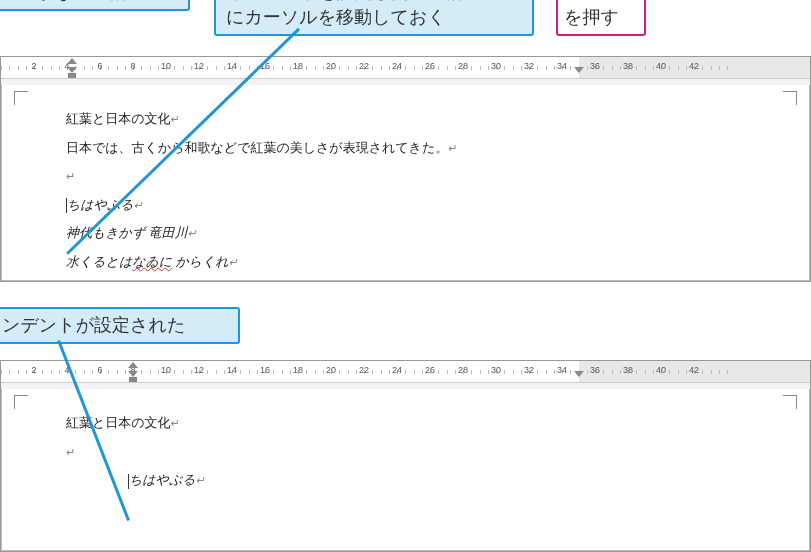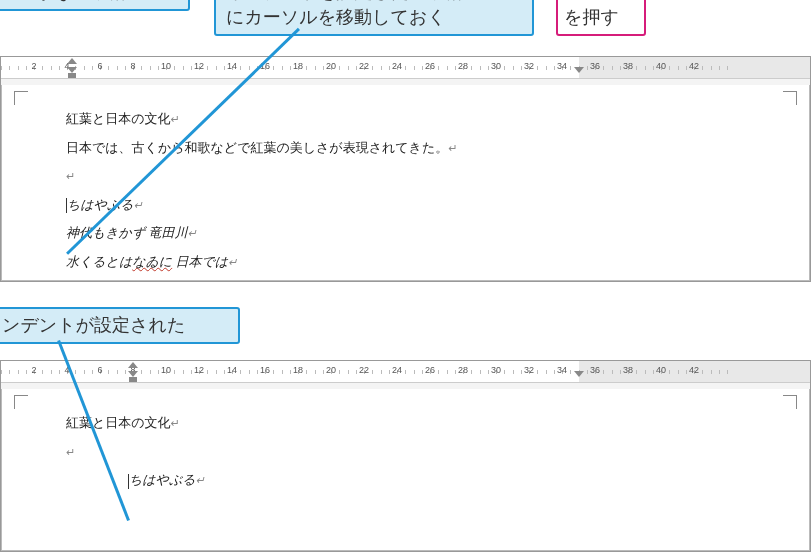--- a/index.html
+++ b/index.html
@@ -233,21 +233,21 @@
       <div style="position: absolute; left: 572.5px; top: 10px; width: 0px; height: 0px; border-left: 5px solid transparent; border-right: 5px solid transparent; border-top: 6px solid rgb(136, 136, 136);"></div>
     </div>
   <div class="page" style="height:196px;">
     <div class="corner tl"></div>
     <div class="corner tr"></div>
     <div class="para title"><span>紅葉と日本の文化</span><span class="pmark">↵</span></div>
     <div class="para body"><span>日本では、古くから和歌などで紅葉の美しさが表現されてきた。</span><span class="pmark">↵</span></div>
     <div class="para body"><span class="pmark">↵</span></div>
     <div class="para body italic"><span class="cursor"></span><span>ちはやぶる</span><span class="pmark">↵</span></div>
     <div class="para body italic"><span>神代もきかず 竜田川</span><span class="pmark">↵</span></div>
-    <div class="para body italic"><span>水くるとは</span><span class="wavy">なゐに</span><span> 日本では</span><span class="pmark">↵</span></div>
+    <div class="para body italic"><span>水くるとは</span><span class="wavy">なゐに</span><span> からくれ</span><span class="pmark">↵</span></div>
   </div>
 </div>
 
 <div class="leader" id="lead1" style="left: 300px; top: 30px; width: 323.186px; transform: rotate(135.878deg);"></div>
 
 <div class="callout" style="top:307px; left:-10px; width:250px;">
   <span>ンデントが設定された</span>
 </div>
 
 <div class="docwin" style="top:360px; height:192px;">

